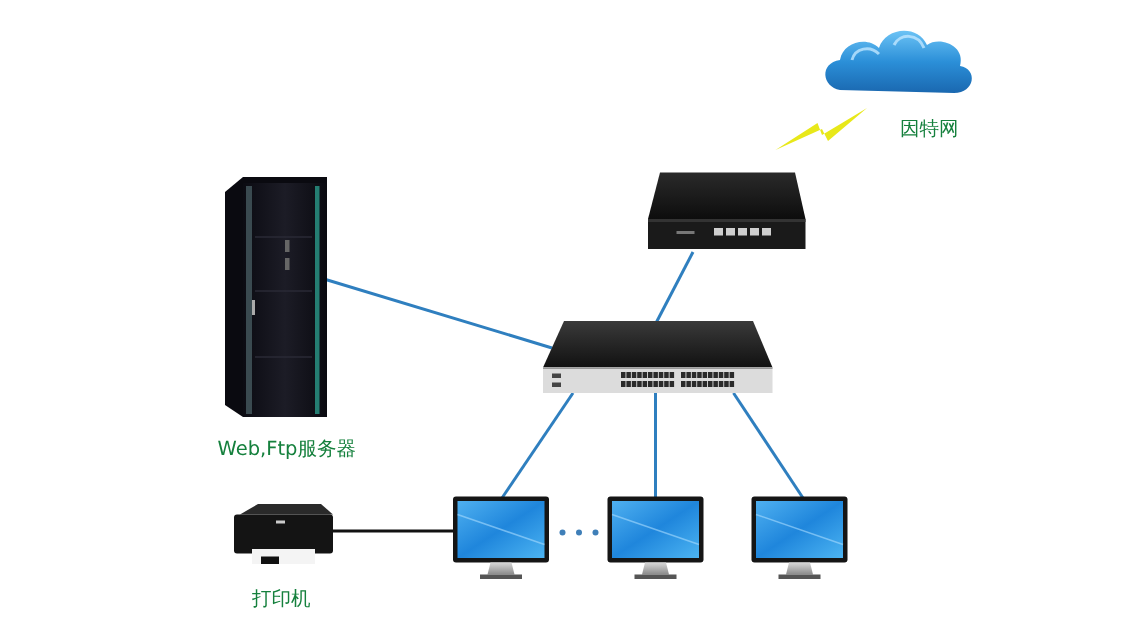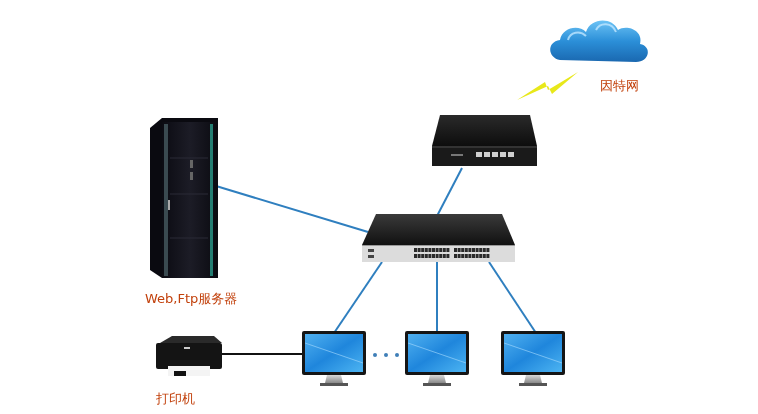--- a/index.html
+++ b/index.html
@@ -1,18 +1,18 @@
 <!DOCTYPE html>
 <html><head>
 <meta charset="utf-8">
 <style>
   html, body { margin: 0; padding: 0; background: #ffffff; }
   body { width: 758px; height: 414px; position: relative; overflow: hidden; font-family: "DejaVu Sans", "Liberation Sans", sans-serif; }
   #canvas { position: absolute; left: 0; top: 0; width: 758px; height: 414px; }
-  .label { position: absolute; font-size: 13px; color: #c2410c; white-space: nowrap; }
+  .label { position: absolute; font-size: 13px; color: #15803d; white-space: nowrap; }
 </style>
 </head>
 <body>
 
 <svg id="canvas" viewBox="0 0 758 414" xmlns="http://www.w3.org/2000/svg">
   <defs>
     <linearGradient id="cloudGrad" x1="0" y1="0" x2="0" y2="1">
       <stop offset="0" stop-color="#6cc3f5"></stop>
       <stop offset="0.5" stop-color="#2b8fd8"></stop>
       <stop offset="1" stop-color="#1a68b0"></stop>
@@ -170,13 +170,13 @@
 
   <g fill="#3f7fb8">
     <circle cx="375" cy="355" r="2"></circle>
     <circle cx="386" cy="355" r="2"></circle>
     <circle cx="397" cy="355" r="2"></circle>
   </g>
 </svg>
 
 <div class="label" style="left:600px; top:77px;">因特网</div>
 <div class="label" style="left:145px; top:290px;text-align:center;">Web,Ftp服务器</div>
-<div class="label" style="left:156px; top:390px;">打印机</div>
+<div class="label" style="left:168px; top:390px;">打印机</div>
 
 </body></html>

